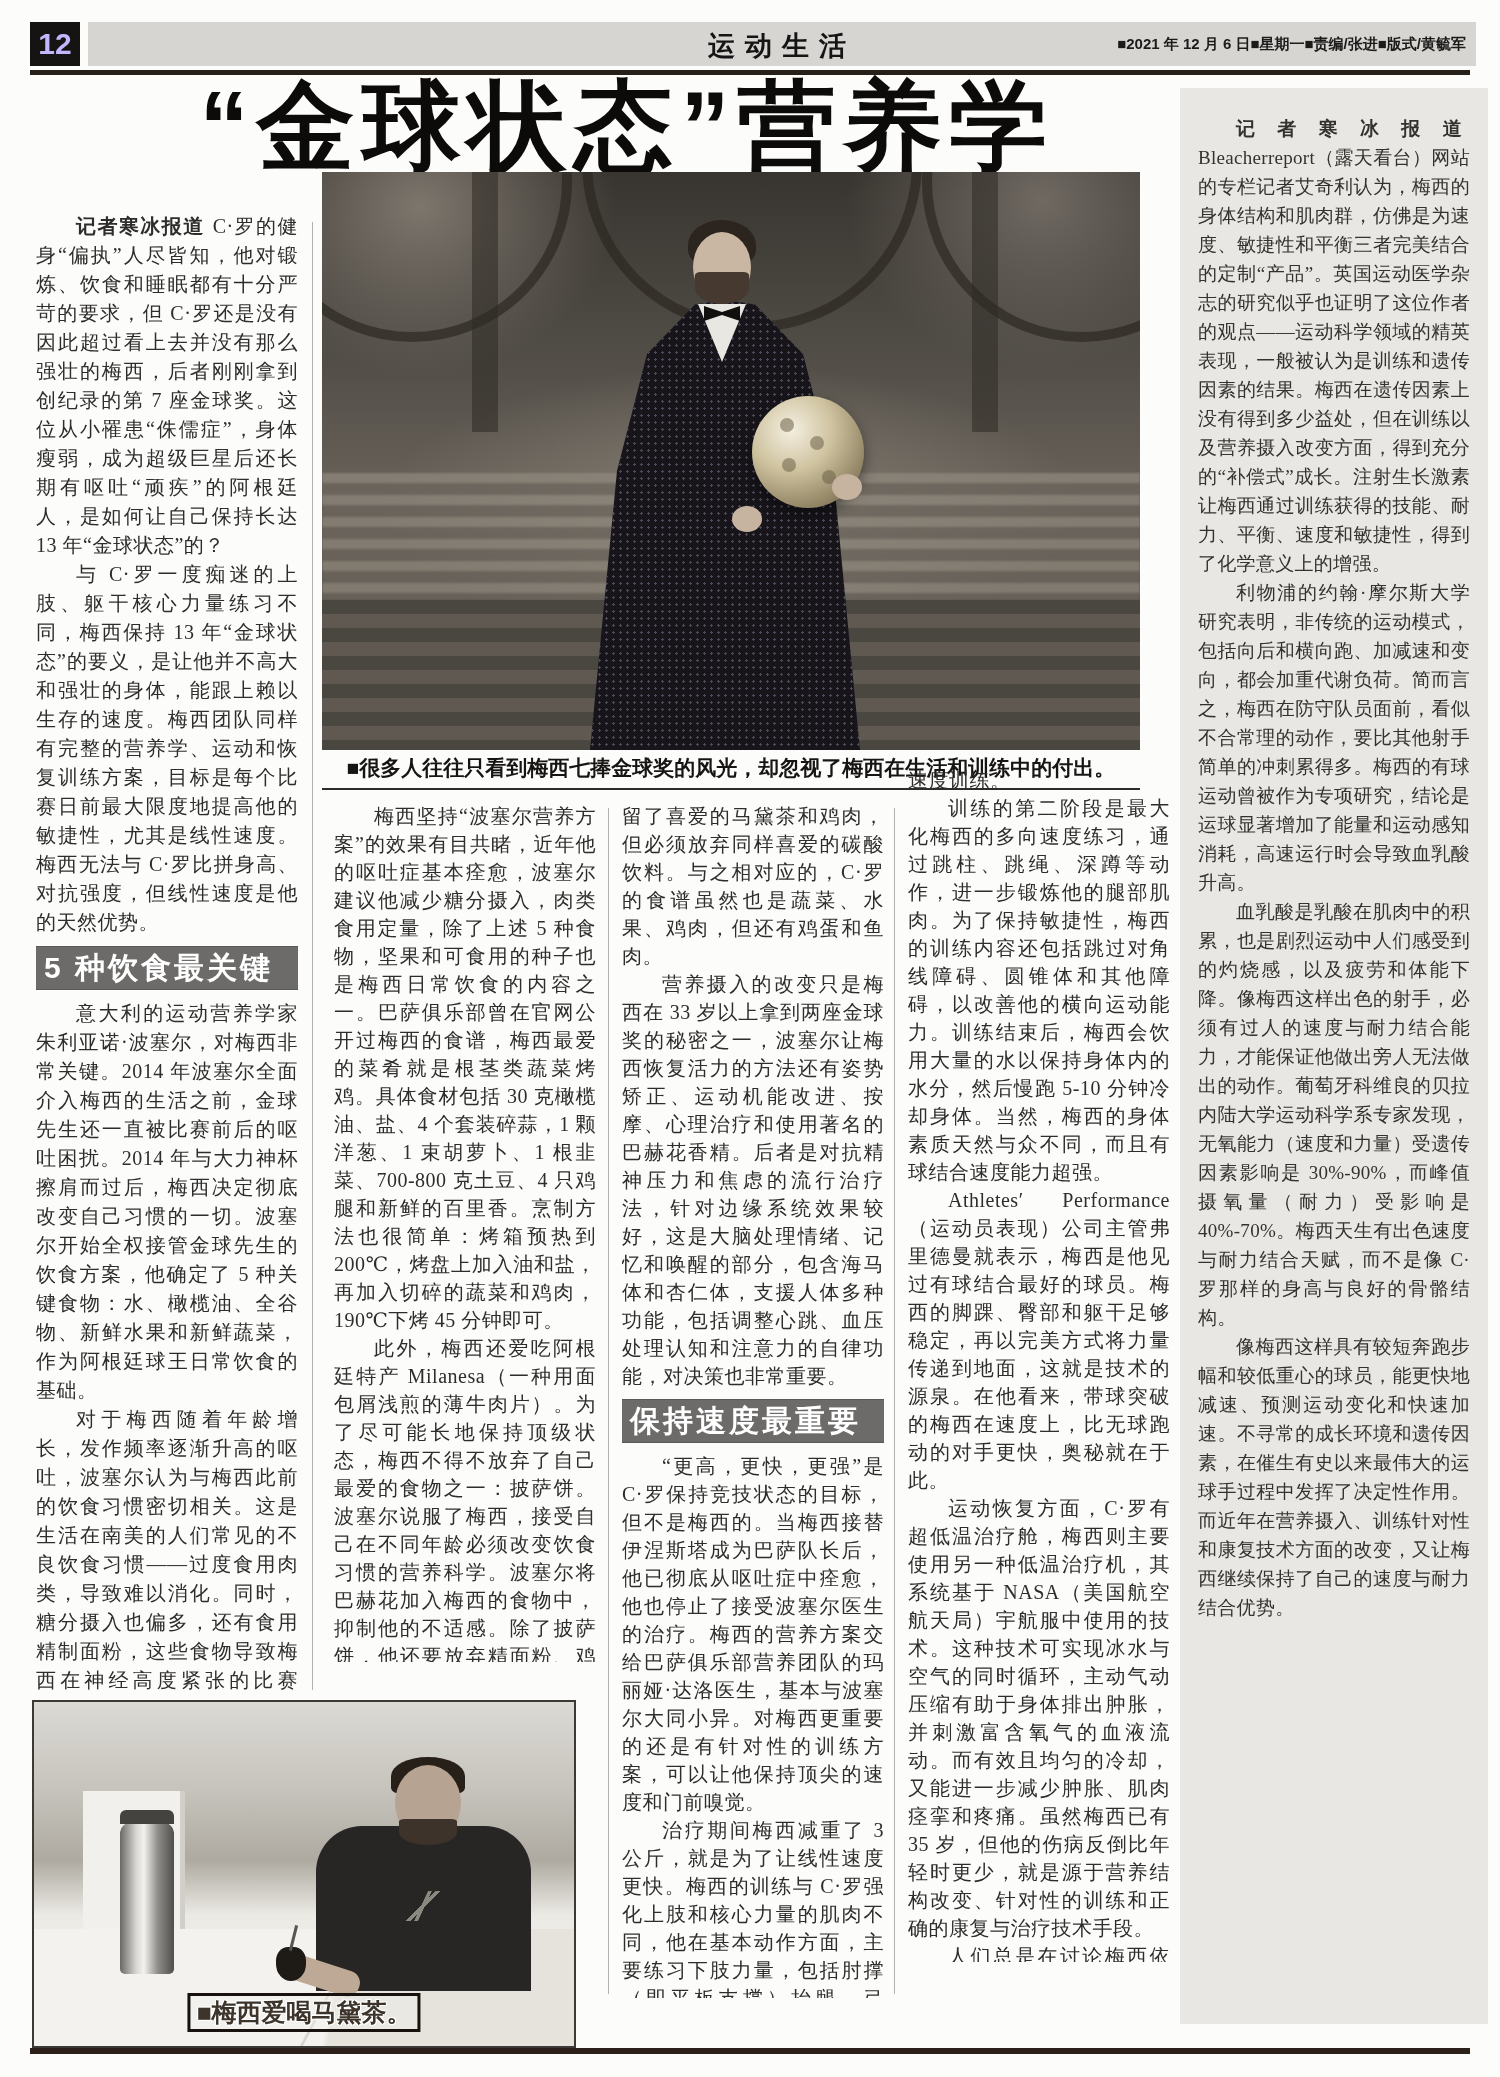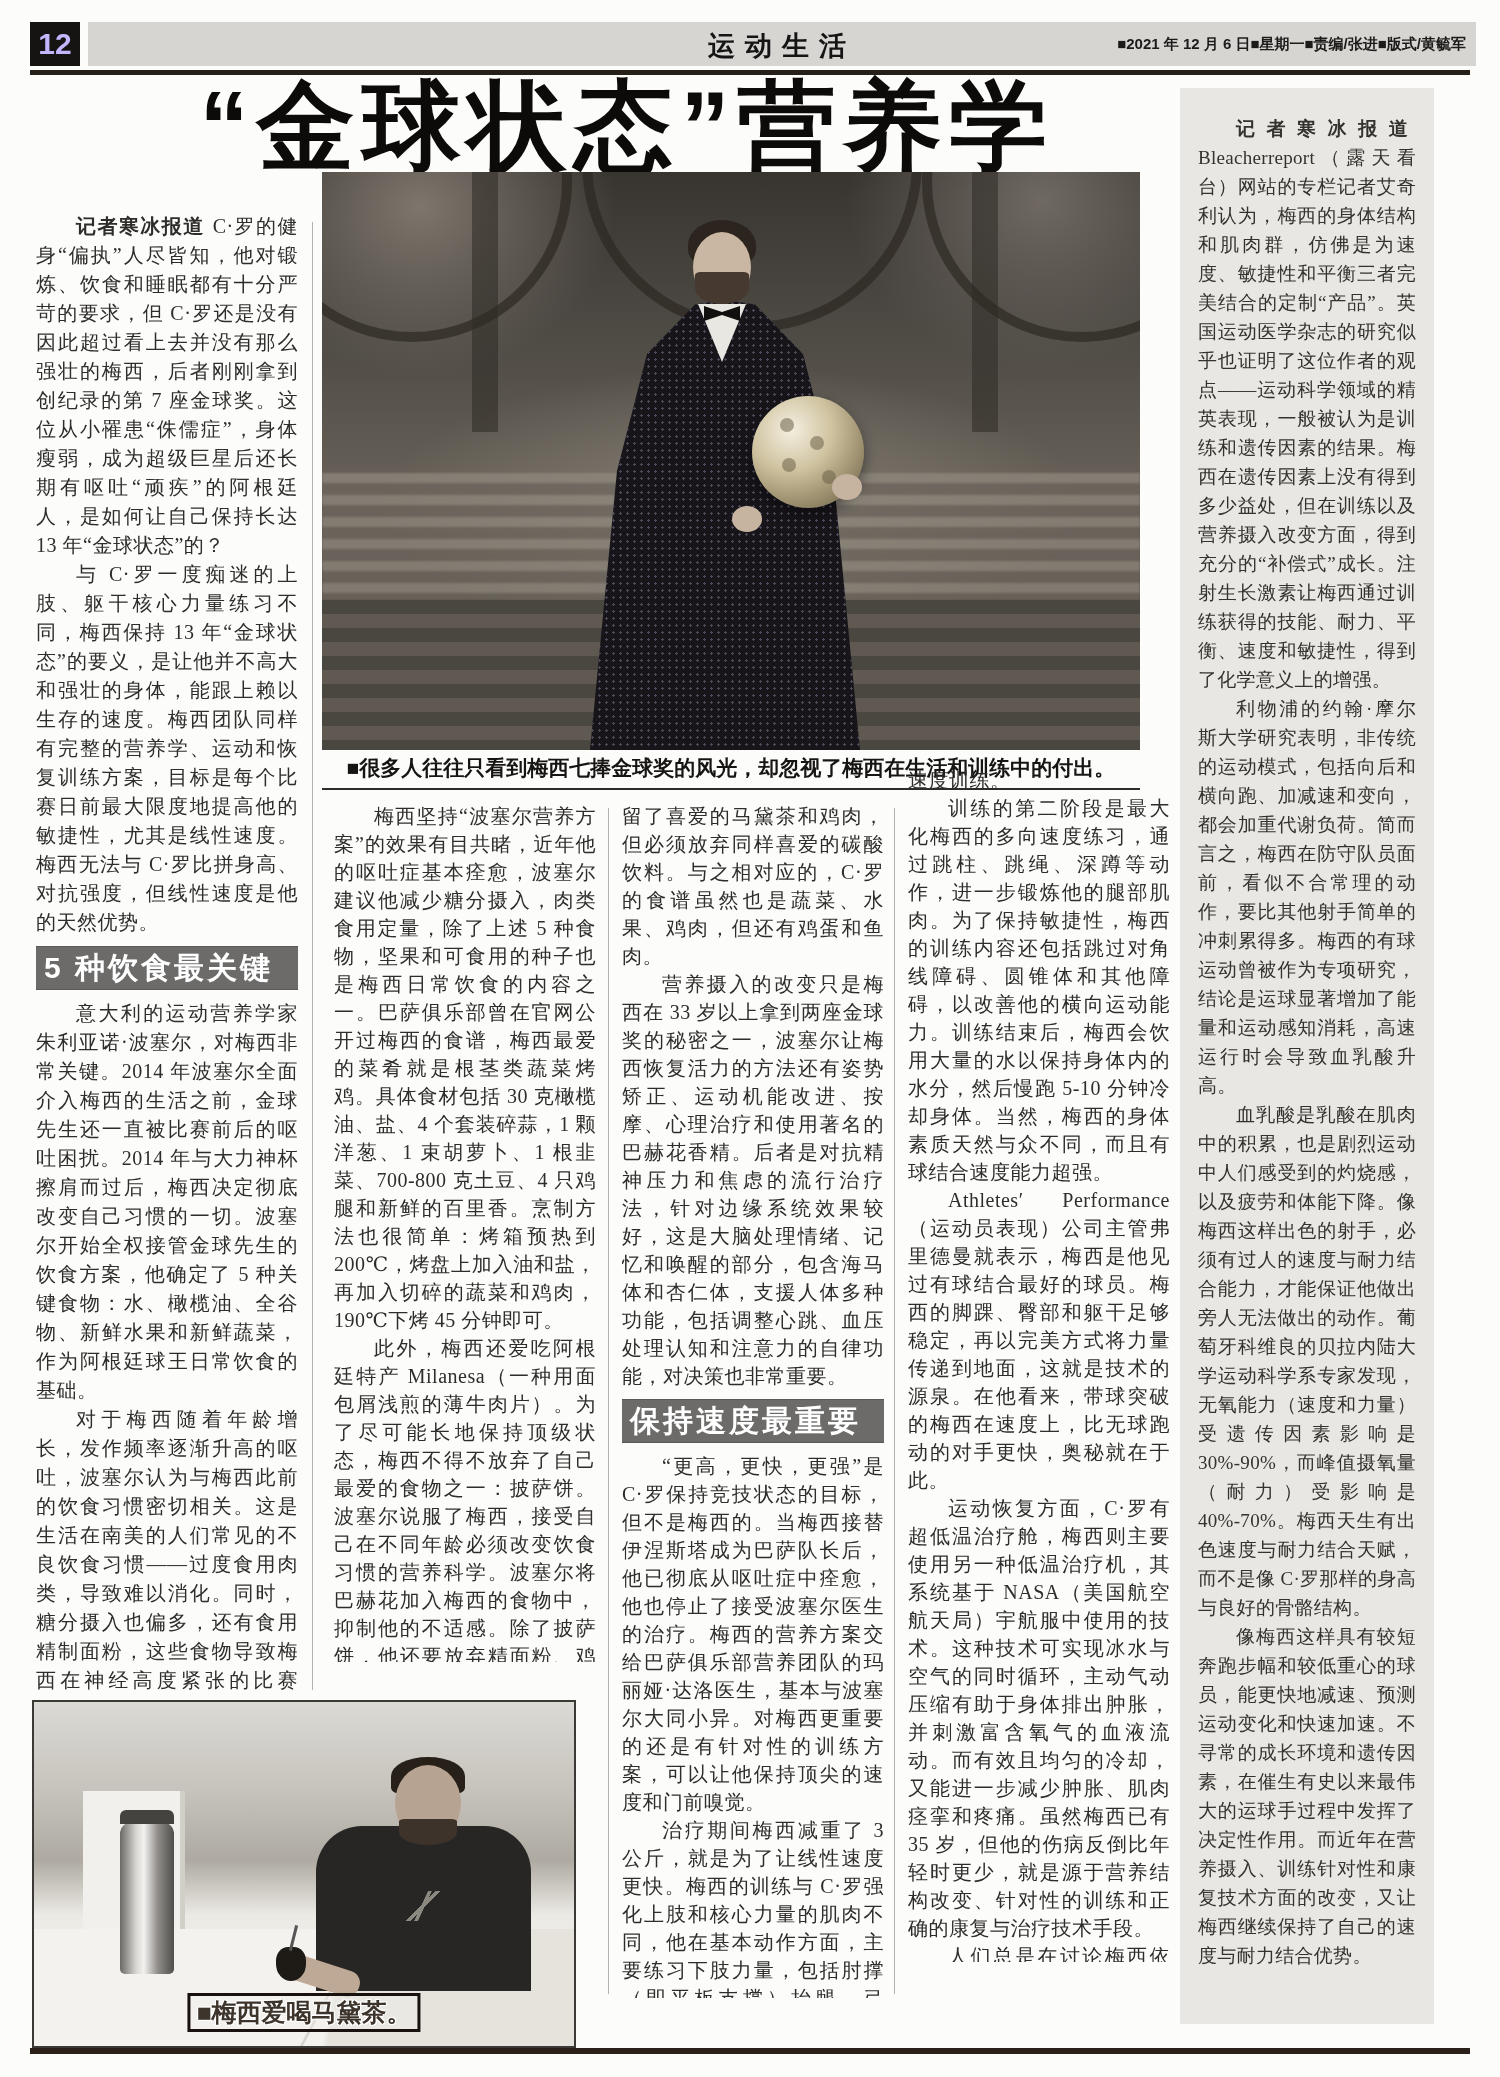--- a/index.html
+++ b/index.html
@@ -112,21 +112,21 @@
       border-radius:10% 10% 50% 50%;background:#3e332a;}
   .bp-arm{position:absolute;right:calc(8% + 170px);bottom:17%;width:80px;height:26px;border-radius:12px;background:#bda995;transform:rotate(18deg);}
   .bp-mate{position:absolute;right:calc(8% + 225px);bottom:19%;width:30px;height:34px;border-radius:40% 40% 50% 50%;background:#1e1a16;}
   .bp-straw{position:absolute;right:calc(8% + 236px);bottom:calc(19% + 30px);width:3px;height:26px;background:#555;transform:rotate(14deg);}
   .bp-caption{position:absolute;left:50%;bottom:14px;transform:translateX(-50%);white-space:nowrap;
       font:bold 25px "Liberation Sans",sans-serif;color:#3d342b;
       background:rgba(242,240,236,.35);border:3px solid #17120d;padding:0 6px;
       text-shadow:-1px -1px 0 #fff,1px -1px 0 #fff,-1px 1px 0 #fff,1px 1px 0 #fff;}
 
   
-  .sidebar{left:1180px;top:88px;width:254px;height:1936px;background:#e9e7e3;
+  .sidebar{left:1180px;top:88px;width:308px;height:1936px;background:#e9e7e3;
       box-sizing:border-box;padding:26px 18px 0;text-align:justify;
       font-size:19px;line-height:29px;letter-spacing:.3px;color:#33322f;}
   .sidebar p{margin:0;}
   .sb-headline{text-align:center;margin:16px 0 14px;text-indent:0;}
   .sb-h1{font:600 46px/54px "Liberation Sans",sans-serif;letter-spacing:4px;color:#1b1a18;}
   .sb-h2{font:900 58px/66px "Liberation Sans",sans-serif;letter-spacing:0;color:#0b0a09;margin-top:2px;}
 </style>
 </head>
 <body>
 

